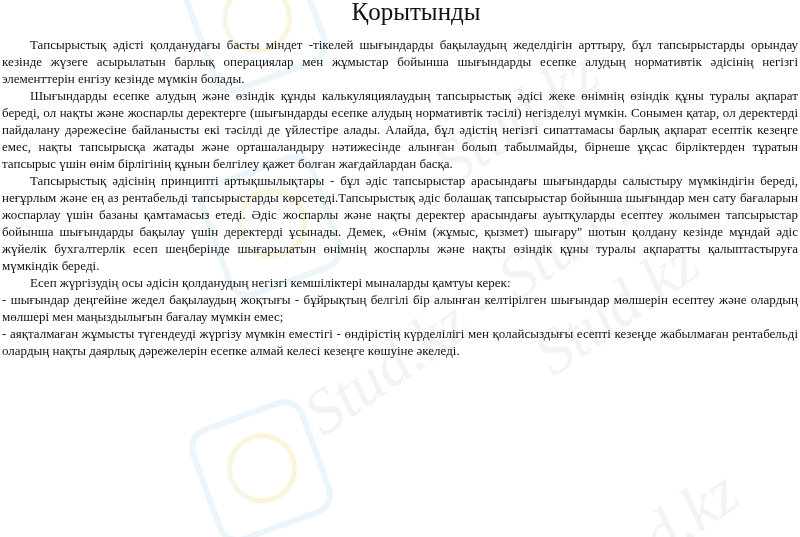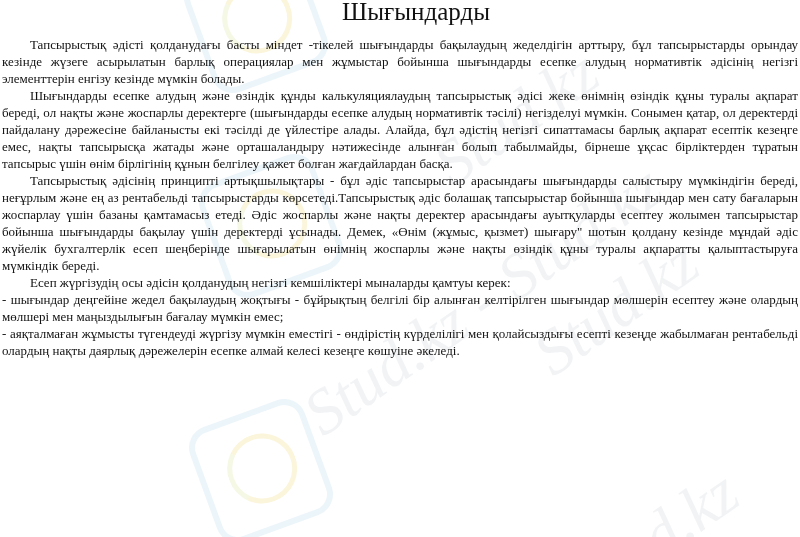--- a/index.html
+++ b/index.html
@@ -42,21 +42,21 @@
   <div class="wm-logo" style="left:195px; top:-40px;"></div>
   <div class="wm-logo" style="left:210px; top:165px;"></div>
   <div class="wm-logo" style="left:200px; top:410px;"></div>
   <span class="wm-text" style="left:420px; top:140px;">Stud.kz</span>
   <span class="wm-text" style="left:290px; top:390px;">Stud.kz - Stud.kz</span>
   <span class="wm-text" style="left:520px; top:330px;">Stud.kz</span>
   <span class="wm-text" style="left:560px; top:560px;">Stud.kz</span>
 </div>
 
 <div class="page">
-  <h1>Шығындарды</h1>
+  <h1>Қорытынды</h1>
   <div class="content">
     <p class="indent">Тапсырыстық әдісті қолданудағы басты міндет -тікелей шығындарды бақылаудың жеделдігін арттыру, бұл тапсырыстарды орындау кезінде жүзеге асырылатын барлық операциялар мен жұмыстар бойынша шығындарды есепке алудың нормативтік әдісінің негізгі элементтерін енгізу кезінде мүмкін болады.</p>
     <p class="indent">Шығындарды есепке алудың және өзіндік құнды калькуляциялаудың тапсырыстық әдісі жеке өнімнің өзіндік құны туралы ақпарат береді, ол нақты және жоспарлы деректерге (шығындарды есепке алудың нормативтік тәсілі) негізделуі мүмкін. Сонымен қатар, ол деректерді пайдалану дәрежесіне байланысты екі тәсілді де үйлестіре алады. Алайда, бұл әдістің негізгі сипаттамасы барлық ақпарат есептік кезеңге емес, нақты тапсырысқа жатады және орташаландыру нәтижесінде алынған болып табылмайды, бірнеше ұқсас бірліктерден тұратын тапсырыс үшін өнім бірлігінің құнын белгілеу қажет болған жағдайлардан басқа.</p>
     <p class="indent">Тапсырыстық әдісінің принципті артықшылықтары - бұл әдіс тапсырыстар арасындағы шығындарды салыстыру мүмкіндігін береді, неғұрлым және ең аз рентабельді тапсырыстарды көрсетеді.Тапсырыстық әдіс болашақ тапсырыстар бойынша шығындар мен сату бағаларын жоспарлау үшін базаны қамтамасыз етеді. Әдіс жоспарлы және нақты деректер арасындағы ауытқуларды есептеу жолымен тапсырыстар бойынша шығындарды бақылау үшін деректерді ұсынады. Демек, «Өнім (жұмыс, қызмет) шығару" шотын қолдану кезінде мұндай әдіс жүйелік бухгалтерлік есеп шеңберінде шығарылатын өнімнің жоспарлы және нақты өзіндік құны туралы ақпаратты қалыптастыруға мүмкіндік береді.</p>
     <p class="indent">Есеп жүргізудің осы әдісін қолданудың негізгі кемшіліктері мыналарды қамтуы керек:</p>
     <p>- шығындар деңгейіне жедел бақылаудың жоқтығы - бұйрықтың белгілі бір алынған келтірілген шығындар мөлшерін есептеу және олардың мөлшері мен маңыздылығын бағалау мүмкін емес;</p>
     <p>- аяқталмаған жұмысты түгендеуді жүргізу мүмкін еместігі - өндірістің күрделілігі мен қолайсыздығы есепті кезеңде жабылмаған рентабельді олардың нақты даярлық дәрежелерін есепке алмай келесі кезеңге көшуіне әкеледі.</p>
   </div>
 </div>
 

